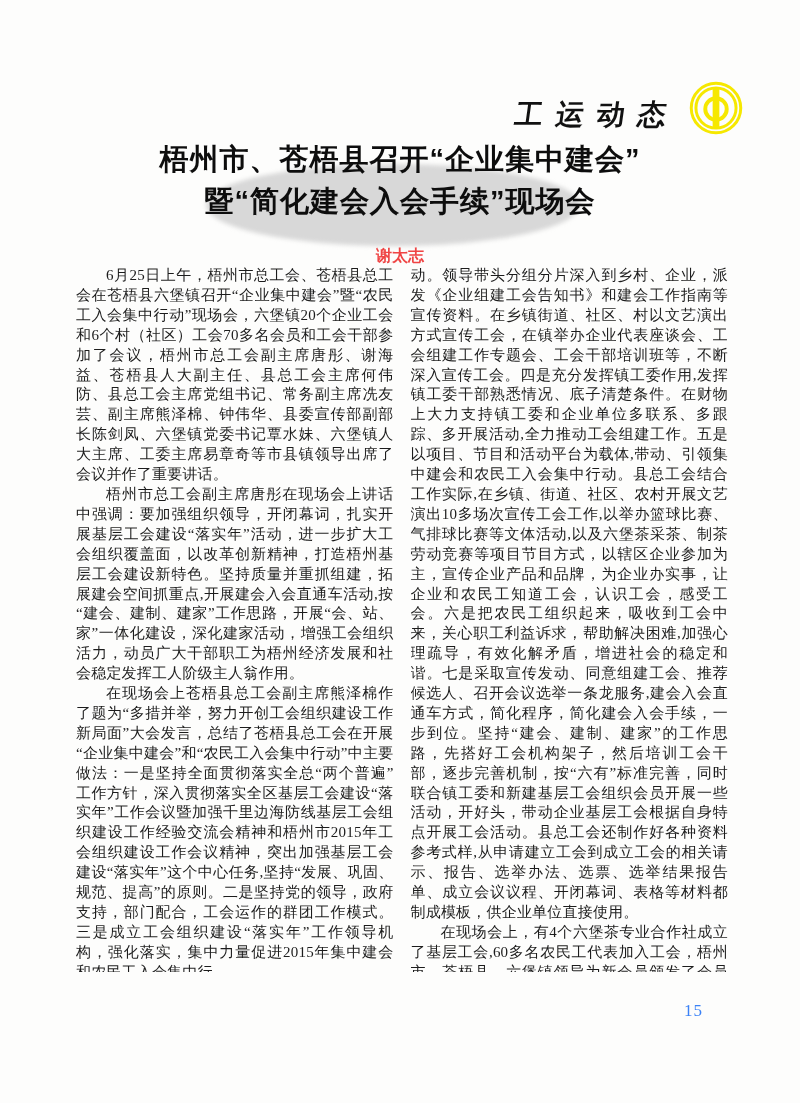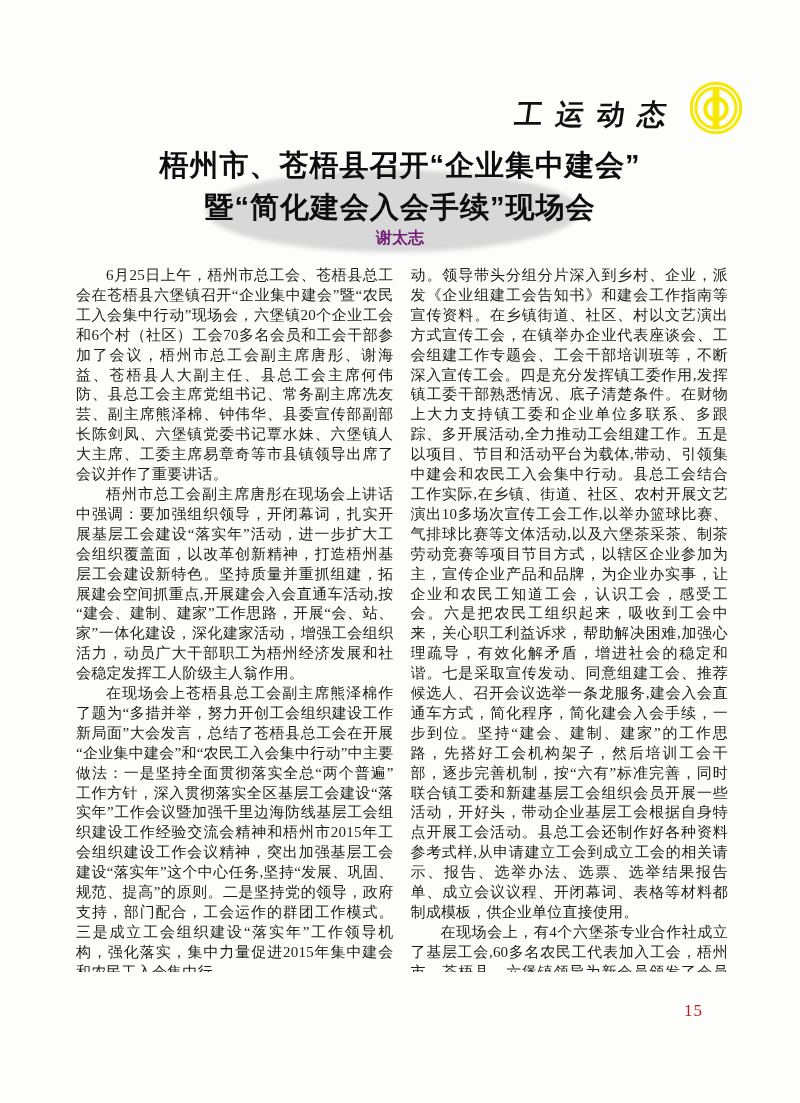--- a/index.html
+++ b/index.html
@@ -24,21 +24,21 @@
     font-size:28px;
     letter-spacing:13px;
     transform:skewX(-8deg);
     color:#111;
     white-space:nowrap;
     padding-top:14px;
   }
   .masthead-logo{width:56px;height:56px;display:block;}
   
   .title-wrap{
-    position:absolute;top:144px;left:0;width:800px;
+    position:absolute;top:138px;left:0;width:800px;
     text-align:center;
   }
   .title-ellipse{
     position:absolute;
     left:206px;top:26px;
     width:374px;height:82px;
     background:#d8d8d8;
     border-radius:50%;
     filter:blur(2px);
     z-index:0;
@@ -47,25 +47,25 @@
     position:relative;z-index:1;
     font-family:"Liberation Sans","DejaVu Sans",sans-serif;
     font-weight:bold;
     font-size:29px;
     line-height:42px;
     letter-spacing:1px;
     color:#0d0d0d;
   }
   .author{
     position:relative;z-index:1;
-    margin-top:0;
+    margin-top:24px;
     font-family:"Liberation Sans","DejaVu Sans",sans-serif;
     font-weight:bold;
     font-size:16px;
-    color:#701a75;
+    color:#ef4444;
   }
   
   .article{
     position:absolute;top:266px;left:76px;
     width:652px;height:706px;
     display:flex;gap:17px;
   }
   .col{
     width:318px;height:706px;
     overflow:hidden;
@@ -75,21 +75,21 @@
     font-size:15px;
     line-height:19.9px;
     text-align:justify;
     text-indent:2em;
     letter-spacing:0.2px;
   }
   .col p.no-indent{text-indent:0;}
   
   .page-number{
     position:absolute;top:1001px;left:684px;
-    font-size:17px;letter-spacing:1px;color:#b91c1c;
+    font-size:17px;letter-spacing:1px;color:#3b82f6;
   }
 </style>
 </head>
 <body>
 
 <div class="page">
 
   <div class="masthead">
     <span class="masthead-text">工运动态</span>
     <svg class="masthead-logo" viewBox="0 0 60 60" aria-hidden="true">

